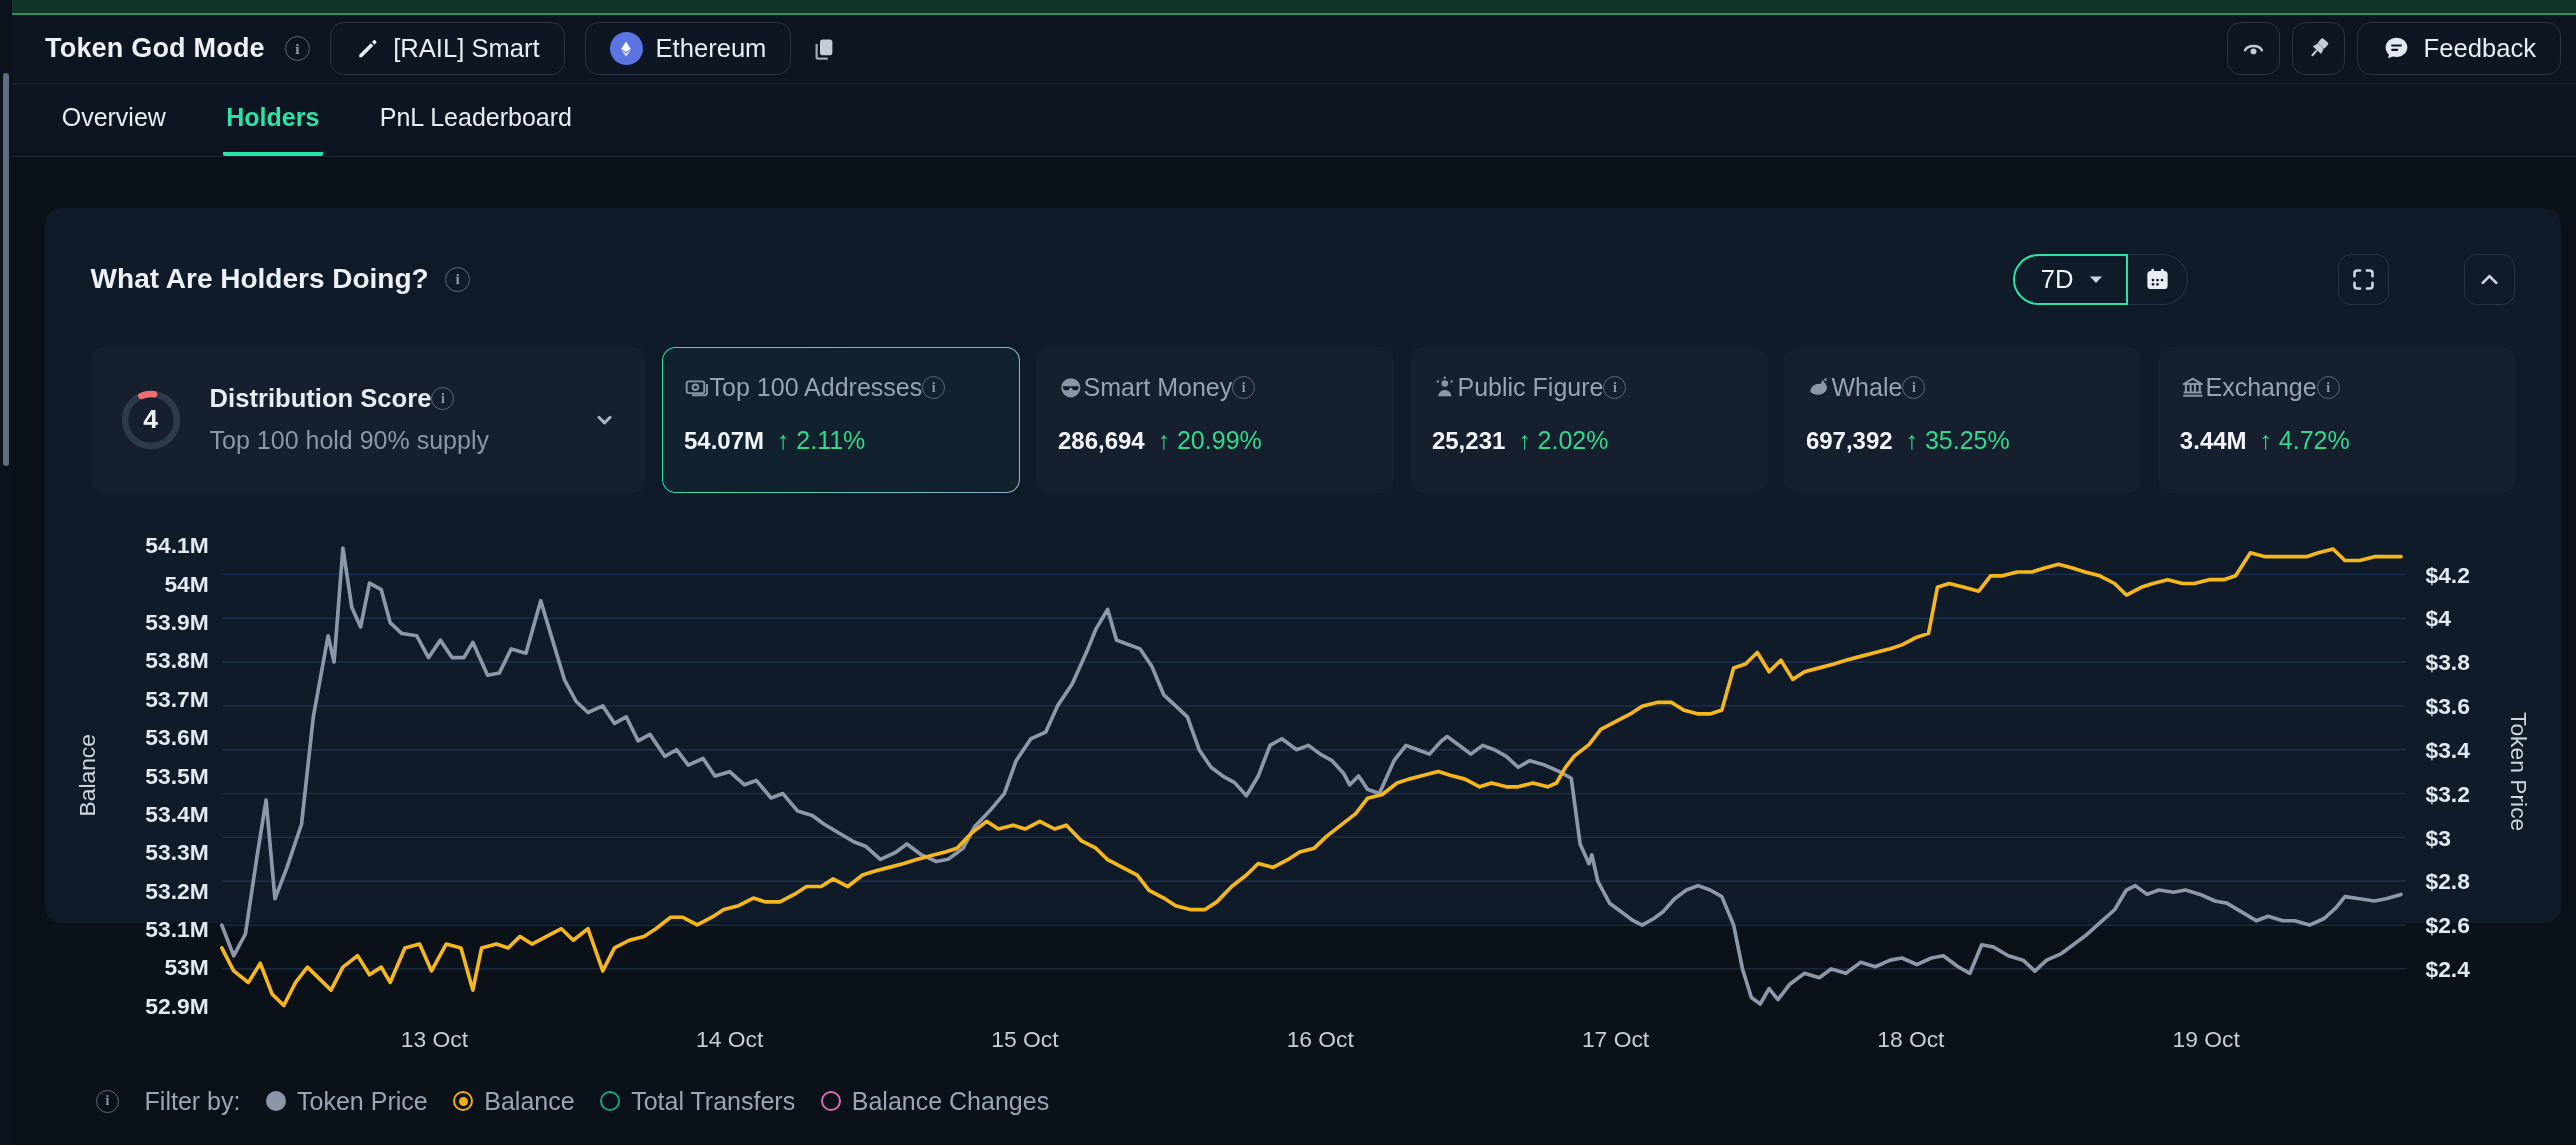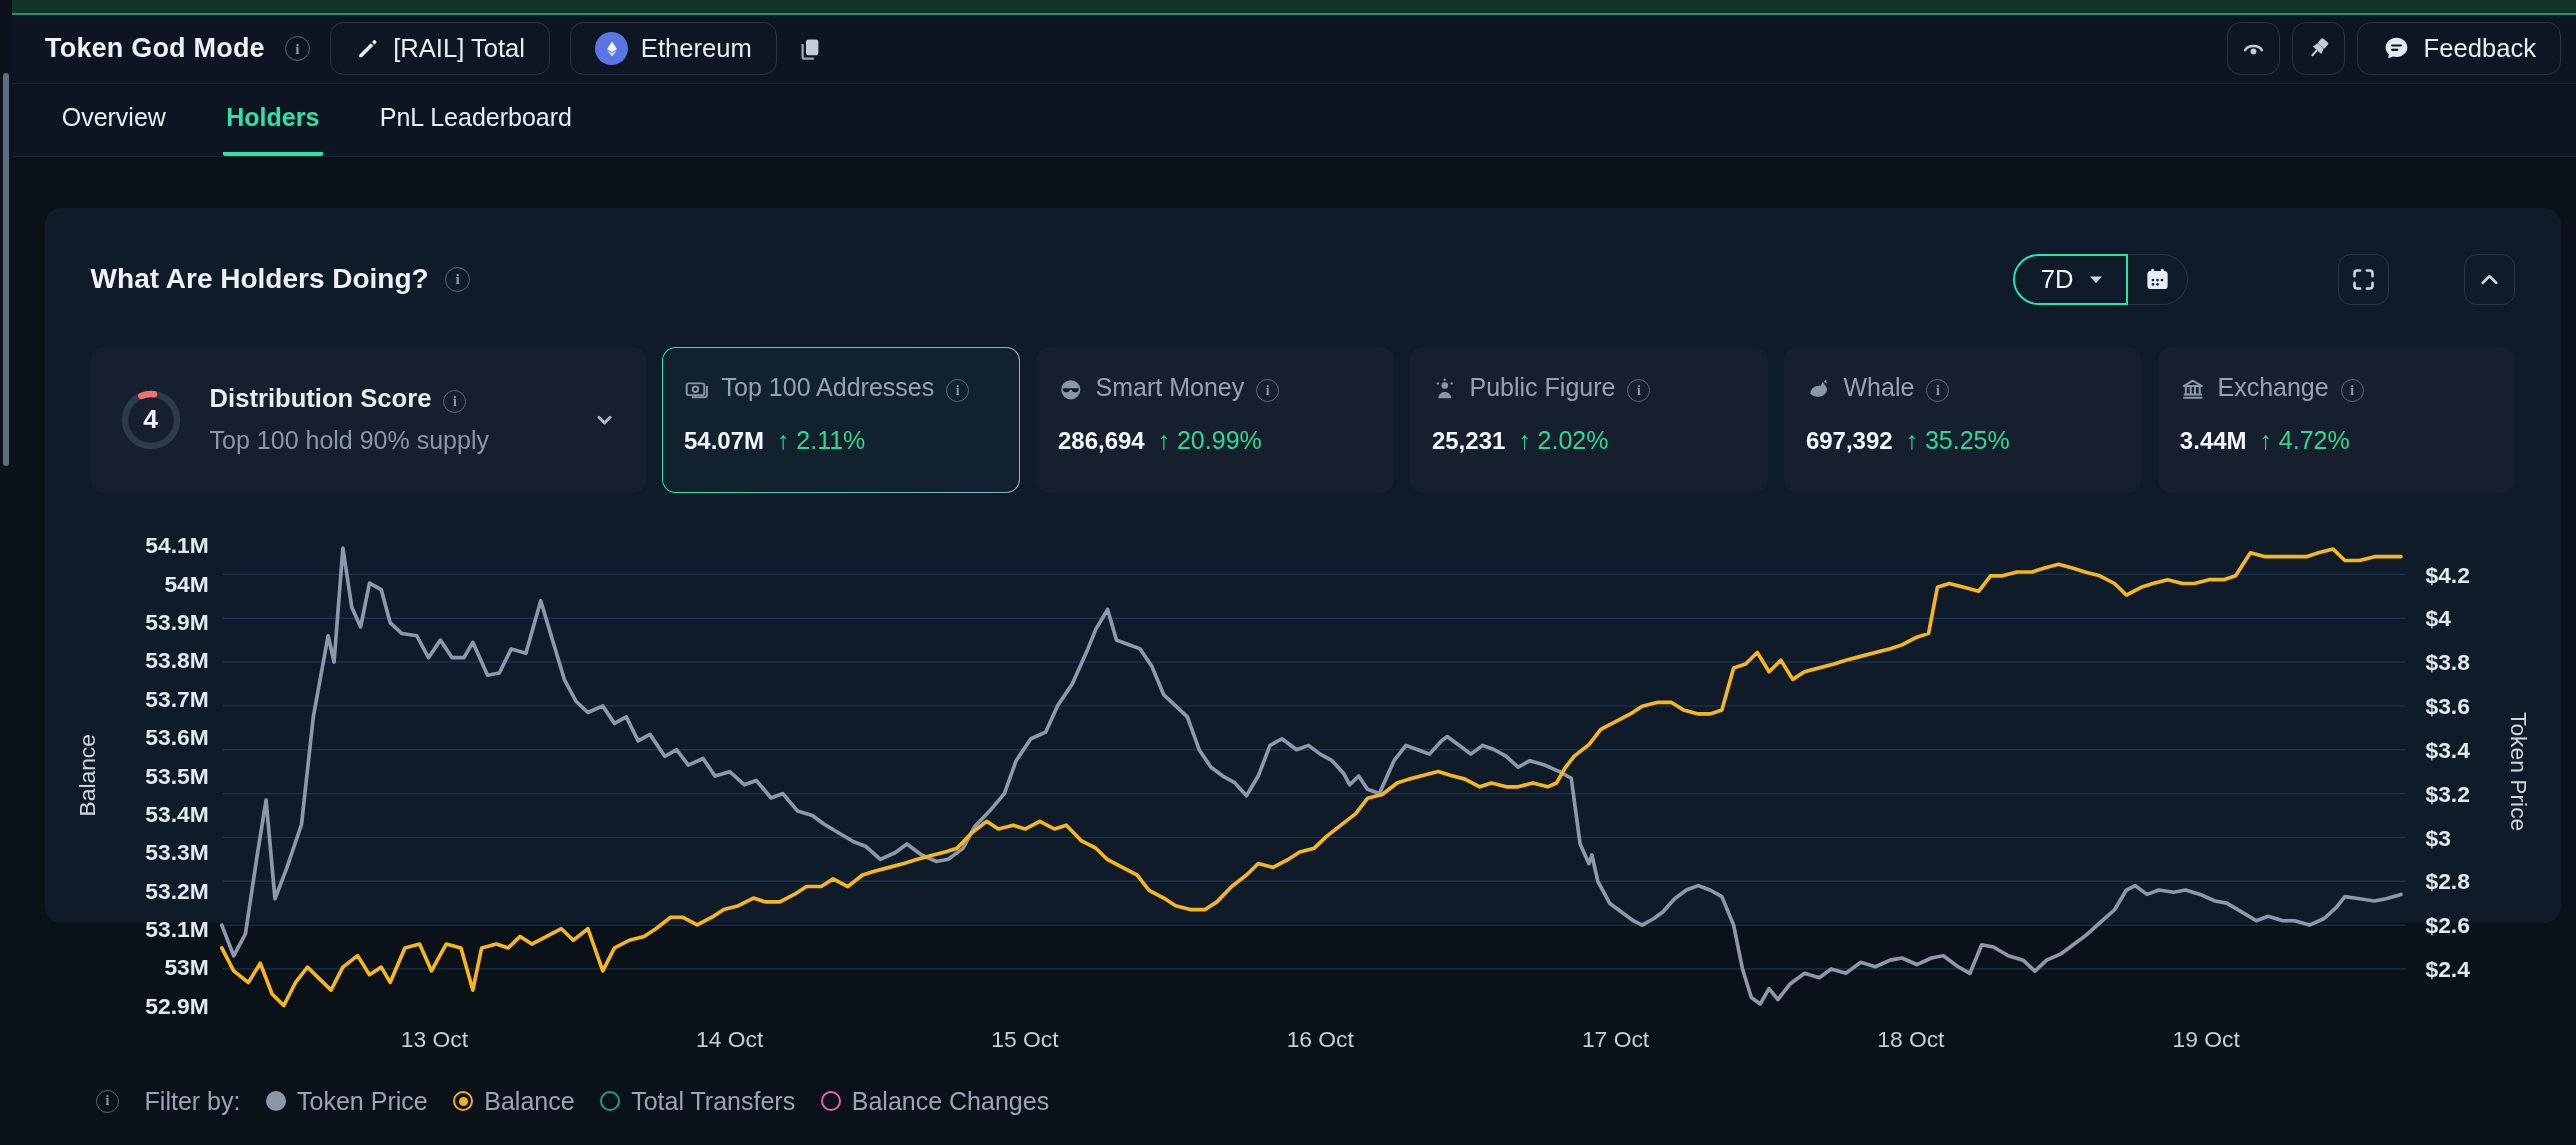--- a/index.html
+++ b/index.html
@@ -39,21 +39,21 @@
   .gap-lg { width:86px; } .gap-sm { width:11px; }
 
   .stats { display:flex; gap:16.4px; margin:42px 0 0 0; padding:0 14.6px; }
   .stat-card { background:#161f2e; border:1.8px solid transparent; border-radius:13.7px; height:146px; padding:25.6px 27px; }
   .stat-card.metric { flex:1;padding-left:21px; }
   .stat-card.selected { background:linear-gradient(#12212e,#12212e) padding-box, linear-gradient(90deg,#2be3a4,#93aed1) border-box; }
   .dist { flex:0 0 555px; display:flex; align-items:center; gap:27px; }
   .gauge-wrap { position:relative; width:64px; height:64px; flex:0 0 64px; }
   .gauge-num { position:absolute; inset:0; display:flex; align-items:center; justify-content:center; font-size:26.5px; font-weight:700; }
   .dist-texts { flex:1; }
-  .stat-label-row { display:flex; align-items:flex-end; gap:12px; color:#97a2b3; font-size:25px; }
+  .stat-label-row { display:flex; align-items:center; color:#97a2b3; font-size:25px; }
   .dist .stat-label-row { color:#e9eef4; font-weight:700; font-size:25.6px; }
   .dist-sub { margin-top:12.8px; font-size:25px; color:#8b96a7; }
   .stat-value-row { margin-top:24px; display:flex; align-items:baseline; gap:12.8px; }
   .stat-value { font-size:24px; font-weight:700; color:#f2f5f9; }
   .stat-change { font-size:25px; color:#30d98c; }
   .s-icon { color:#8b97a8; display:inline-flex; }
 
   .chart-wrap { margin-top:22px; position:relative; height:548px; }
   .chart-wrap svg { display:block; }
 
@@ -78,21 +78,21 @@
 
   <div class="header">
     <span class="page-title">Token God Mode</span>
     <span class="info-icon">i</span>
     <button class="hbtn">
       <span class="s-icon">
         <svg width="25.6" height="25.6" viewBox="0 0 24 24" fill="#e9eef4">
             <path d="M4 17.6 14.8 6.8l2.4 2.4L6.4 20H4v-2.4zM15.9 5.7l1.5-1.5c.5-.5 1.2-.5 1.7 0l.7.7c.5.5.5 1.2 0 1.7l-1.5 1.5-2.4-2.4z"></path>
           </svg>
       </span>
-      <span>[RAIL] Total</span>
+      <span>[RAIL] Smart</span>
     </button>
     <button class="hbtn">
       <span class="eth-badge">
         <svg width="18" height="18" viewBox="0 0 24 24">
             <polygon points="12,2 18.5,12 12,16 5.5,12" fill="#ffffff" opacity="0.95"></polygon>
             <polygon points="12,17.6 18.5,13.6 12,22 5.5,13.6" fill="#ffffff" opacity="0.8"></polygon>
           </svg>
       </span>
       <span>Ethereum</span>
     </button>

